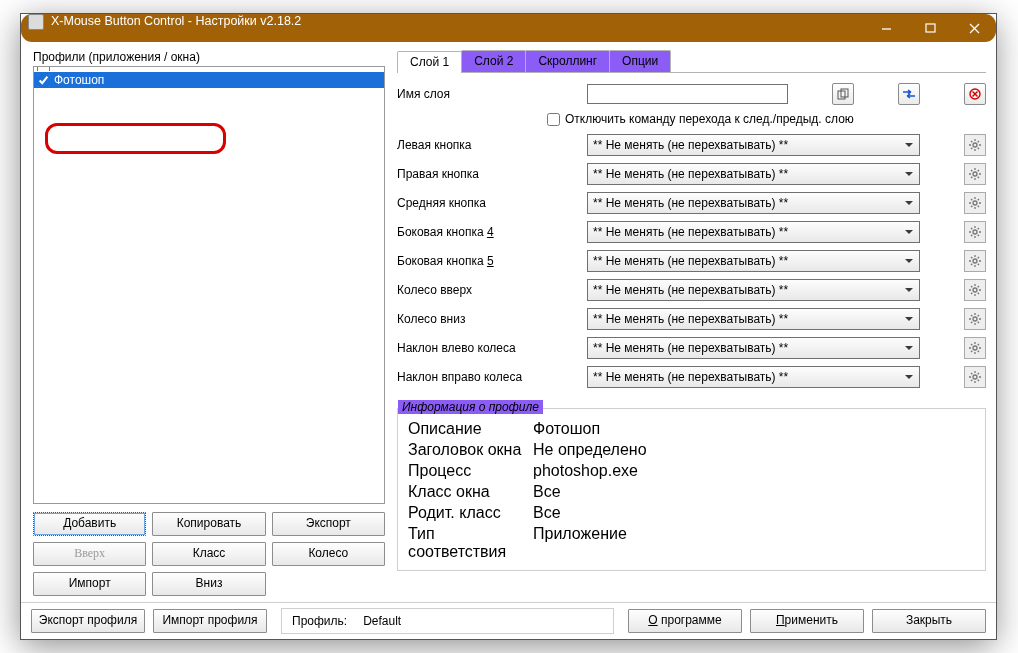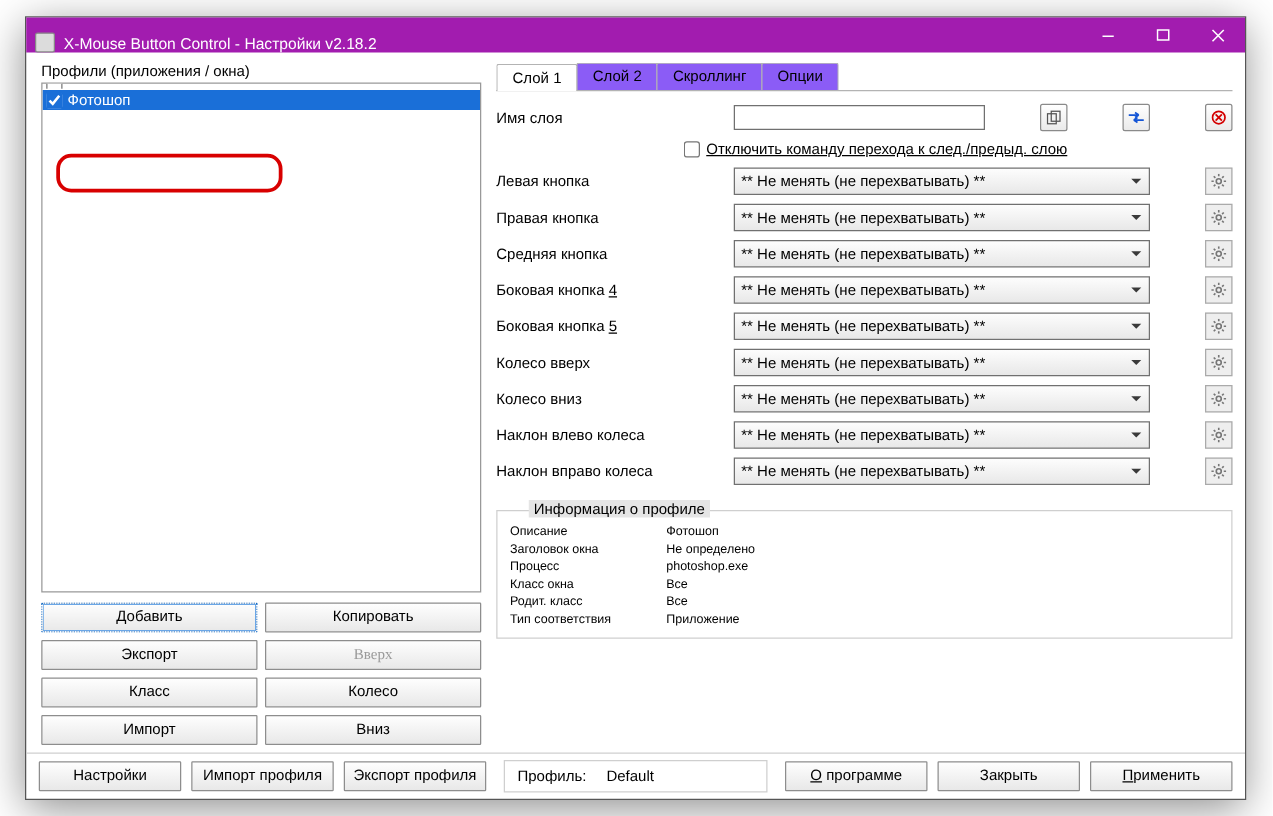--- a/index.html
+++ b/index.html
@@ -27,24 +27,25 @@
     position: absolute;
     left: 20px; top: 13px;
     width: 975px; height: 625px;
     background: #fff;
     border: 1px solid #555;
     display: flex;
     flex-direction: column;
   }
   .titlebar {
     height: 28px;
-    background: #a21caf;
+    background: #a16207;
     color: #fff;
     display: flex;
-    align-items: flex-end;
+    align-items: flex-start;
+    border-radius: 11px;
   }
   .titlebar .icon {
     width: 14px; height: 14px; margin: 0 7px;
     background: #dcdcdc; border:1px solid #888; border-radius:2px;
   }
   .titlebar .title {
     flex: 1;
     font-size: 12.5px;
   }
   .tb-btn {
@@ -107,21 +108,21 @@
     width: 175px; height: 25px;
     border: 3px solid #d80000;
     border-radius: 12px;
     pointer-events: none;
     box-shadow: 0 0 0 1px rgba(255,255,255,0);
   }
 
   .btn-grid {
     margin-top: 8px;
     display: grid;
-    grid-template-columns: repeat(2, 1fr);
+    grid-template-columns: repeat(3, 1fr);
     gap: 6px;
   }
   .btn {
     height: 22px;
     border: 1px solid #8d8d8d;
     background: linear-gradient(#fefefe, #e8e8e8);
     font-size: 12px;
     text-align: center;
     line-height: 20px;
     border-radius: 1px;
@@ -190,21 +191,20 @@
   }
   .icon-btn.red svg { stroke:#d40000; }
   .icon-btn.blue svg { stroke:#1556d6; fill:#1556d6; }
 
   .chk-row {
     margin-left: 150px;
     font-size: 12px;
     display: flex;
     align-items: center;
     margin-bottom: 8px;
-    text-decoration: underline;
   }
   .chk-row input { margin: 0 5px 0 0; }
 
   .combo {
     flex: 1;
     height: 20px;
     border: 1px solid #707070;
     background: linear-gradient(#fdfdfd,#e8e8e8);
     display: flex;
     align-items: center;
@@ -230,28 +230,29 @@
   .gear svg { stroke:#777; fill:#777; }
 
   .groupbox {
     margin-top: 20px;
     border: 1px solid #cfcfcf;
     padding: 8px 10px 6px 10px;
     position: relative;
   }
   .groupbox > .legend {
     position: absolute;
-    top: -9px; left: 25px;
-    background: #e5e5e5;
+    top: -9px; left: 0;
+    background: #8b5cf6;
     padding: 0 4px;
     font-size: 12px;
+    font-style: italic;
   }
   .info-row {
     display: flex;
-    font-size: 10px;
+    font-size: 16px;
     margin: 3px 0;
   }
   .info-row .k { width: 125px; }
 
   .bottombar {
     height: 36px;
     border-top: 1px solid #cfcfcf;
     display: flex;
     align-items: center;
     padding: 0 10px;
@@ -568,26 +569,25 @@
               </div>
           </div>
 
         </div>
       </div>
 
       <div class="highlight-ring"></div>
     </div>
 
     <div class="bottombar">
-      <div class="btn">Настройки</div>
+      <div class="btn">Экспорт профиля</div>
       <div class="btn">Импорт профиля</div>
-      <div class="btn">Экспорт профиля</div>
       <div class="profile-box">
         <span>Профиль:</span>
         <span>Default</span>
       </div>
       <div class="btn"><span class="underline">О</span> программе</div>
+      <div class="btn"><span class="underline">П</span>рименить</div>
       <div class="btn">Закрыть</div>
-      <div class="btn"><span class="underline">П</span>рименить</div>
     </div>
 
   </div>
 </div>
 
 </body></html>

